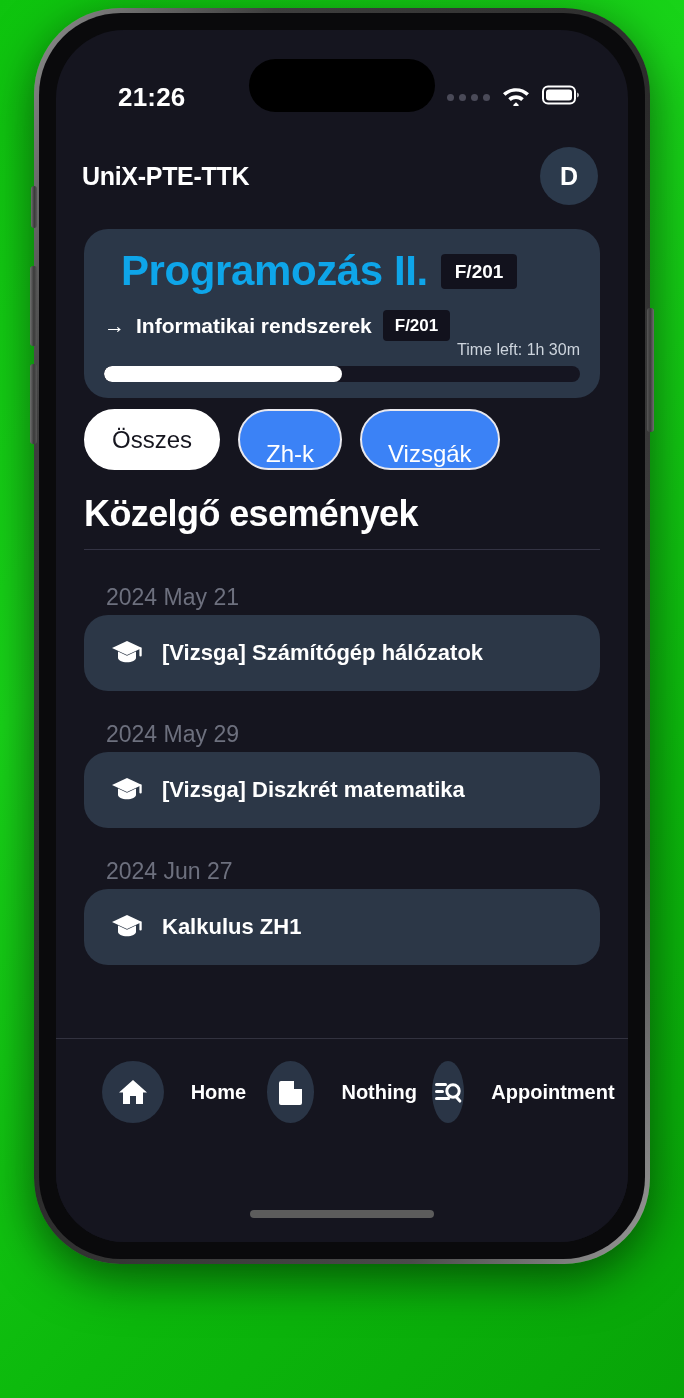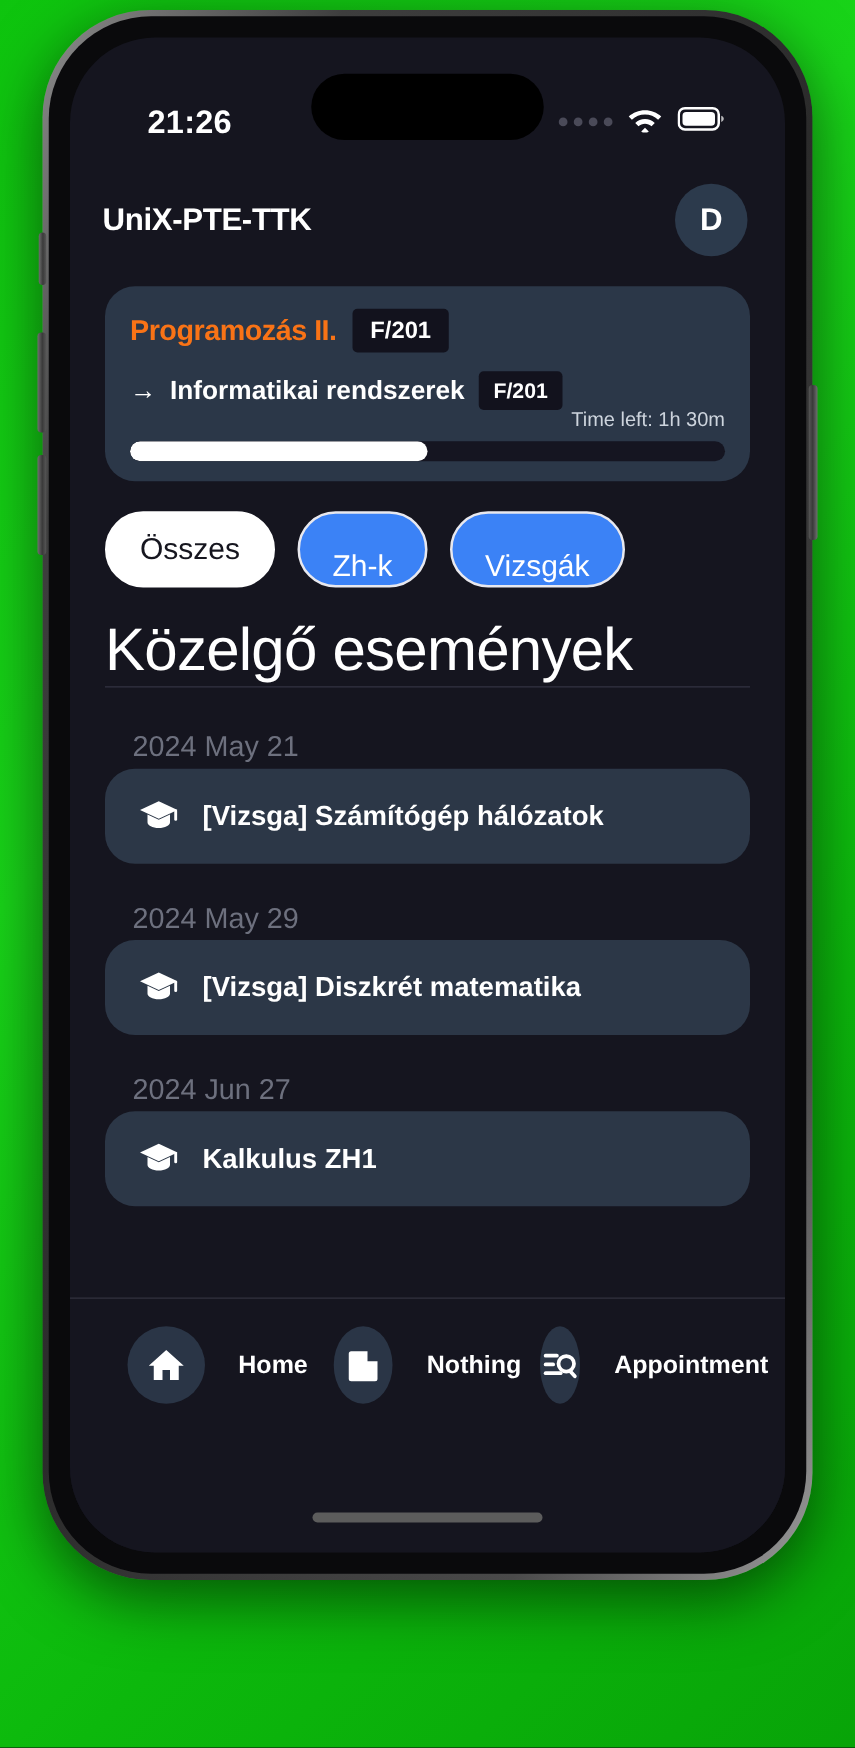--- a/index.html
+++ b/index.html
@@ -140,24 +140,25 @@
     border-radius: 24px;
     padding: 18px 20px 16px 20px;
     box-sizing: border-box;
   }
   .cc-row-main {
     display: flex;
     align-items: center;
     gap: 13px;
   }
   .cc-title {
-    font-size: 23px;
-    font-weight: bold;
-    color: #f97316;
+    font-size: 42px;
+    font-weight: bold;
+    color: #0ea5e9;
     letter-spacing: -0.4px;
+    margin-left: 17px;
   }
   .badge {
     background: #12121d;
     color: #ffffff;
     font-size: 19px;
     font-weight: bold;
     padding: 8px 14px;
     border-radius: 4px;
     line-height: 1;
     white-space: nowrap;
@@ -223,22 +224,22 @@
     border: 2px solid #e8e8ee;
     align-items: flex-end;
   }
 
   
   .section-heading {
     position: absolute;
     left: 28px;
     right: 28px;
     top: 463px;
-    font-size: 48px;
-    font-weight: normal;
+    font-size: 36px;
+    font-weight: bold;
     color: #ffffff;
     letter-spacing: -0.6px;
   }
   .divider {
     position: absolute;
     left: 28px;
     right: 28px;
     top: 519px;
     height: 1px;
     background: #333343;

